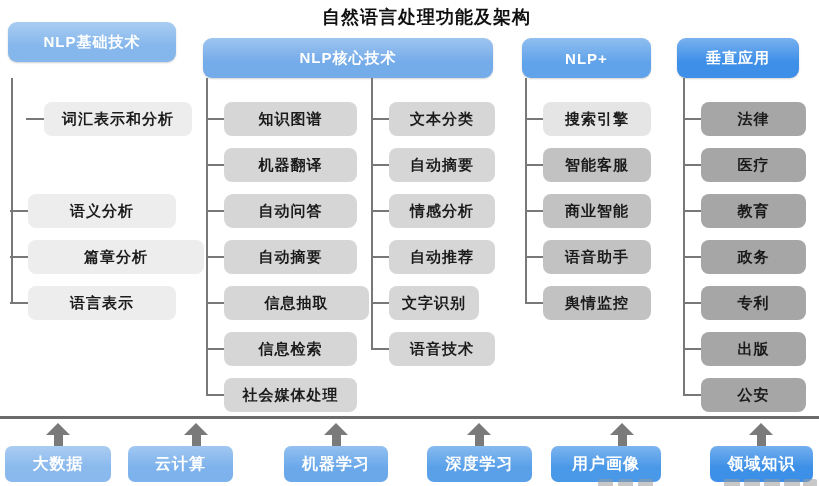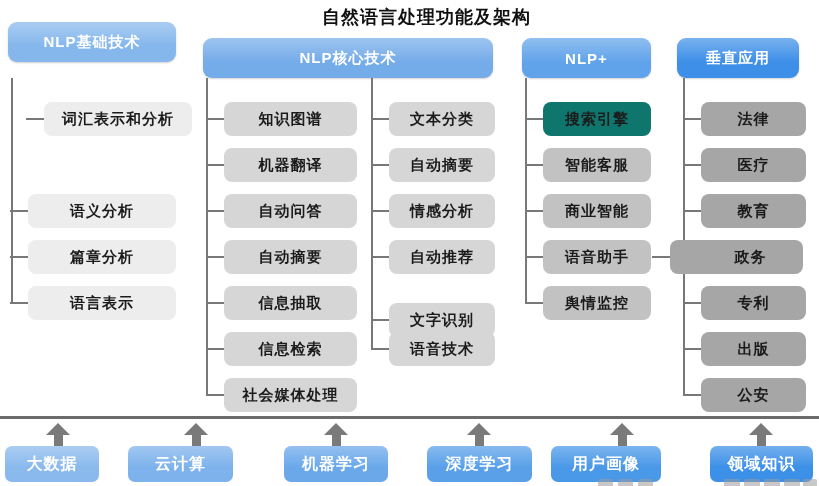--- a/index.html
+++ b/index.html
@@ -47,74 +47,74 @@
 <body>
 
 <div id="stage">
 
   <div class="title">自然语言处理功能及架构</div>
 
   <div class="hdr" style="left: 8px; top: 22px; width: 168px; background-color: rgb(133, 183, 236);">NLP基础技术</div>
   <div class="rail" style="left:11px;top:78px;height:226px"></div>
   <div class="node" style="left: 32px; top: 102px; width: 148px; background-color: rgb(237, 237, 237); margin-left: 12px;">词汇表示和分析</div>
   <div class="node" style="left: 28px; top: 194px; width: 148px; background-color: rgb(237, 237, 237);">语义分析</div>
-  <div class="node" style="left: 28px; top: 240px; width: 148px; background-color: rgb(237, 237, 237);">篇章分析</div>
+  <div class="node" style="left: 28px; top: 240px; width: 176px; background-color: rgb(237, 237, 237);">篇章分析</div>
   <div class="node" style="left: 28px; top: 286px; width: 148px; background-color: rgb(237, 237, 237);">语言表示</div>
 
   <div class="hdr" style="left: 203px; top: 38px; width: 290px; background-color: rgb(116, 171, 233);">NLP核心技术</div>
   <div class="rail" style="left:206px;top:78px;height:318px"></div>
   <div class="node" style="left: 224px; top: 102px; width: 133px; background-color: rgb(214, 214, 214);">知识图谱</div>
   <div class="node" style="left: 224px; top: 148px; width: 133px; background-color: rgb(214, 214, 214);">机器翻译</div>
-  <div class="node" style="left: 224px; top: 194px; width: 133px; background-color: rgb(214, 214, 214);">自动问答</div>
+  <div class="node" style="left: 224px; top: 194px; width: 133px; background-color: rgb(214, 214, 214); border-radius: 9px;">自动问答</div>
   <div class="node" style="left: 224px; top: 240px; width: 133px; background-color: rgb(214, 214, 214);">自动摘要</div>
-  <div class="node" style="left: 224px; top: 286px; width: 133px; background-color: rgb(214, 214, 214);">信息抽取</div>
+  <div class="node" style="left: 224px; top: 286px; width: 145px; background-color: rgb(214, 214, 214);">信息抽取</div>
   <div class="node" style="left: 224px; top: 332px; width: 133px; background-color: rgb(214, 214, 214);">信息检索</div>
   <div class="node" style="left: 224px; top: 378px; width: 133px; background-color: rgb(214, 214, 214);">社会媒体处理</div>
   <div class="rail" style="left:371px;top:78px;height:272px"></div>
   <div class="node" style="left: 389px; top: 102px; width: 106px; background-color: rgb(214, 214, 214);">文本分类</div>
   <div class="node" style="left: 389px; top: 148px; width: 106px; background-color: rgb(214, 214, 214);">自动摘要</div>
   <div class="node" style="left: 389px; top: 194px; width: 106px; background-color: rgb(214, 214, 214);">情感分析</div>
   <div class="node" style="left: 389px; top: 240px; width: 106px; background-color: rgb(214, 214, 214);">自动推荐</div>
-  <div class="node" style="left: 389px; top: 286px; width: 106px; background-color: rgb(214, 214, 214); margin-top: 17px;">文字识别</div>
+  <div class="node" style="left: 389px; top: 286px; width: 90px; background-color: rgb(214, 214, 214);">文字识别</div>
   <div class="node" style="left: 389px; top: 332px; width: 106px; background-color: rgb(214, 214, 214);">语音技术</div>
 
   <div class="hdr" style="left: 522px; top: 38px; width: 129px; background-color: rgb(96, 163, 234);">NLP+</div>
   <div class="rail" style="left:525px;top:78px;height:226px"></div>
-  <div class="node" style="left: 543px; top: 102px; width: 108px; background-color: #0f766e;">搜索引擎</div>
+  <div class="node" style="left: 543px; top: 102px; width: 108px; background-color: #e5e5e5;">搜索引擎</div>
   <div class="node" style="left: 543px; top: 148px; width: 108px; background-color: rgb(194, 194, 194);">智能客服</div>
   <div class="node" style="left: 543px; top: 194px; width: 108px; background-color: rgb(194, 194, 194);">商业智能</div>
   <div class="node" style="left: 543px; top: 240px; width: 108px; background-color: rgb(194, 194, 194);">语音助手</div>
   <div class="node" style="left: 543px; top: 286px; width: 108px; background-color: rgb(194, 194, 194);">舆情监控</div>
 
   <div class="hdr" style="left: 677px; top: 38px; width: 122px; background-color: rgb(62, 143, 232);">垂直应用</div>
   <div class="rail" style="left:683px;top:78px;height:318px"></div>
   <div class="node" style="left: 701px; top: 102px; width: 105px; background-color: rgb(166, 166, 166);">法律</div>
   <div class="node" style="left: 701px; top: 148px; width: 105px; background-color: rgb(166, 166, 166);">医疗</div>
   <div class="node" style="left: 701px; top: 194px; width: 105px; background-color: rgb(166, 166, 166);">教育</div>
-  <div class="node" style="left: 670px; top: 240px; width: 105px; background-color: rgb(166, 166, 166); padding-left: 28px;">政务</div>
+  <div class="node" style="left: 701px; top: 240px; width: 105px; background-color: rgb(166, 166, 166);">政务</div>
   <div class="node" style="left: 701px; top: 286px; width: 105px; background-color: rgb(166, 166, 166);">专利</div>
   <div class="node" style="left: 701px; top: 332px; width: 105px; background-color: rgb(166, 166, 166);">出版</div>
   <div class="node" style="left: 701px; top: 378px; width: 105px; background-color: rgb(166, 166, 166);">公安</div>
 
   <div class="separator"></div>
 
   <div class="arrow-head" style="left:46px"></div>
     <div class="arrow-stem" style="left:53.5px"></div>
   <div class="arrow-head" style="left:184px"></div>
     <div class="arrow-stem" style="left:191.5px"></div>
   <div class="arrow-head" style="left:324px"></div>
     <div class="arrow-stem" style="left:331.5px"></div>
   <div class="arrow-head" style="left:467px"></div>
     <div class="arrow-stem" style="left:474.5px"></div>
   <div class="arrow-head" style="left:610px"></div>
     <div class="arrow-stem" style="left:617.5px"></div>
   <div class="arrow-head" style="left:749px"></div>
     <div class="arrow-stem" style="left:756.5px"></div>
 
-  <div class="fnd" style="left: 5px; width: 94px; background-color: rgb(138, 185, 237);">大数据</div>
+  <div class="fnd" style="left: 5px; width: 106px; background-color: rgb(138, 185, 237);">大数据</div>
   <div class="fnd" style="left: 128px; width: 105px; background-color: rgb(125, 178, 236);">云计算</div>
   <div class="fnd" style="left: 284px; width: 104px; background-color: rgb(106, 168, 234);">机器学习</div>
   <div class="fnd" style="left: 427px; width: 105px; background-color: rgb(89, 160, 233);">深度学习</div>
   <div class="fnd" style="left: 551px; width: 110px; background-color: rgb(74, 152, 232);">用户画像</div>
   <div class="fnd" style="left: 710px; width: 103px; background-color: rgb(61, 144, 231);">领域知识</div>
 
   <div>
     <div class="wm" style="left:598px;width:15px"></div>
     <div class="wm" style="left:618px;width:15px"></div>
     <div class="wm" style="left:638px;width:15px"></div>

